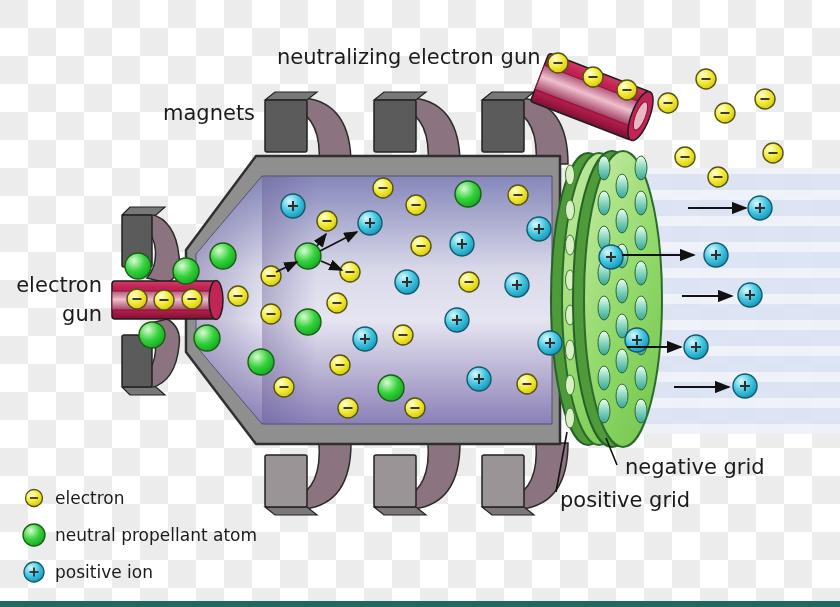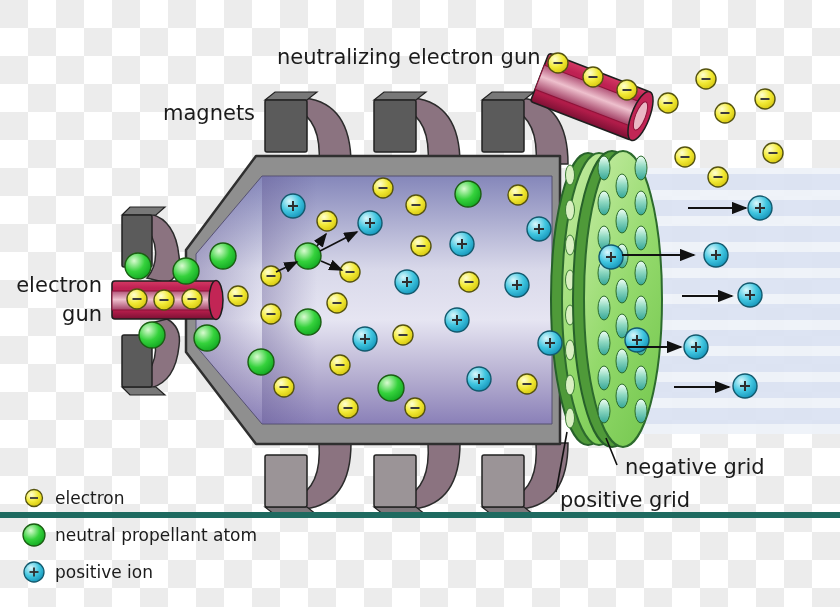--- a/index.html
+++ b/index.html
@@ -3,21 +3,21 @@
 <meta charset="utf-8">
 <style>
   html,body{margin:0;padding:0;}
   body{
     width:840px;height:607px;overflow:hidden;
     background-color:#fff;
     background-image:conic-gradient(#ffffff 90deg,#ececec 90deg 180deg,#ffffff 180deg 270deg,#ececec 270deg);
     background-size:56px 56px;
     font-family:"DejaVu Sans",sans-serif;
   }
-  .stage{position:relative;width:840px;height:518px;}
+  .stage{position:relative;width:840px;height:607px;}
   svg{position:absolute;left:0;top:0;}
   svg text{font-family:"DejaVu Sans",sans-serif;fill:#1b1b1b;}
   .lbl{font-size:21px;}
   .legend-lbl{font-size:17px;}
   .slab{fill:#5b5b5b;stroke:#222;stroke-width:1.5;}
   .slab-top{fill:#787878;stroke:#222;stroke-width:1.2;}
   .horn{fill:#8b7380;stroke:#2b2b2b;stroke-width:1.5;}
   .mag-b .slab{fill:#9b9497;}
   .mag-b .slab-top{fill:#7d767a;}
   .leader{stroke:#111;stroke-width:1.6;fill:none;}

